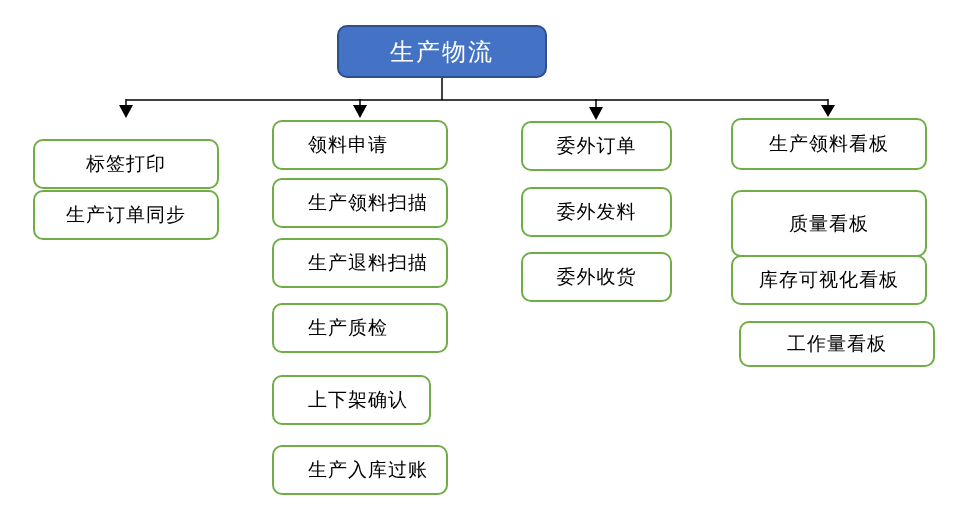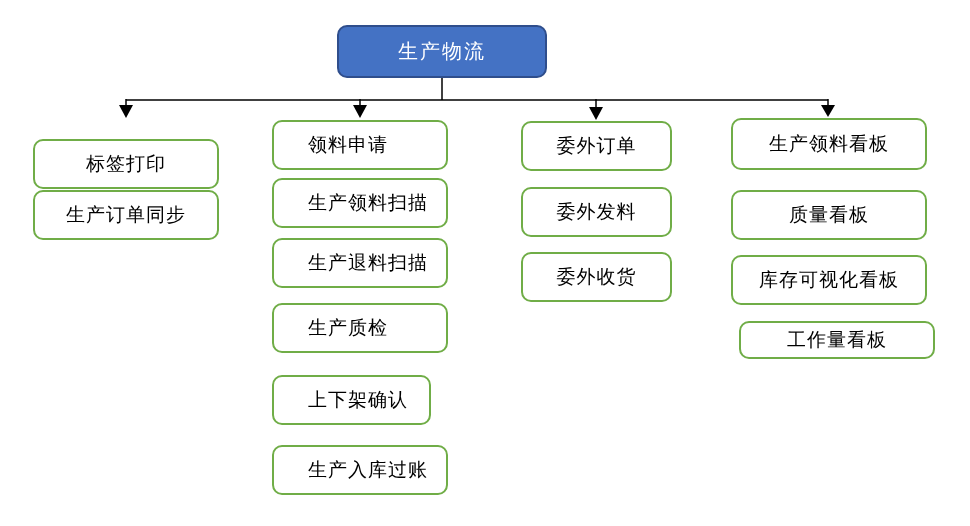--- a/index.html
+++ b/index.html
@@ -51,21 +51,21 @@
   }
   .root-node {
     position: absolute;
     box-sizing: border-box;
     background: var(--blue_fill, #4472C4);
     border: 2px solid var(--blue_border, #2F4E8C);
     border-radius: 10px;
     display: flex;
     align-items: center;
     justify-content: center;
-    font-size: 20px;
+    font-size: 24px;
     color: var(--root_text_color, #ffffff);
     letter-spacing: 2px;
     white-space: nowrap;
   }
 </style>
 </head>
 <body>
 
 <div class="canvas">
 
@@ -132,23 +132,23 @@
   <div class="node" style="left:521px; top:187px; width:151px; height:50px;">
     <span>委外发料</span>
   </div>
   <div class="node" style="left:521px; top:252px; width:151px; height:50px;">
     <span>委外收货</span>
   </div>
 
   <div class="node" style="left:731px; top:118px; width:196px; height:52px;">
     <span>生产领料看板</span>
   </div>
-  <div class="node" style="left:731px; top:190px; width:196px; height:50px;">
+  <div class="node" style="left:731px; top:190px; width:196px; height:67px;">
     <span>质量看板</span>
   </div>
   <div class="node" style="left:731px; top:255px; width:196px; height:50px;">
     <span>库存可视化看板</span>
   </div>
-  <div class="node" style="left:739px; top:321px; width:196px; height:38px;">
+  <div class="node" style="left:739px; top:321px; width:196px; height:46px;">
     <span>工作量看板</span>
   </div>
 
 </div>
 
 </body></html>

